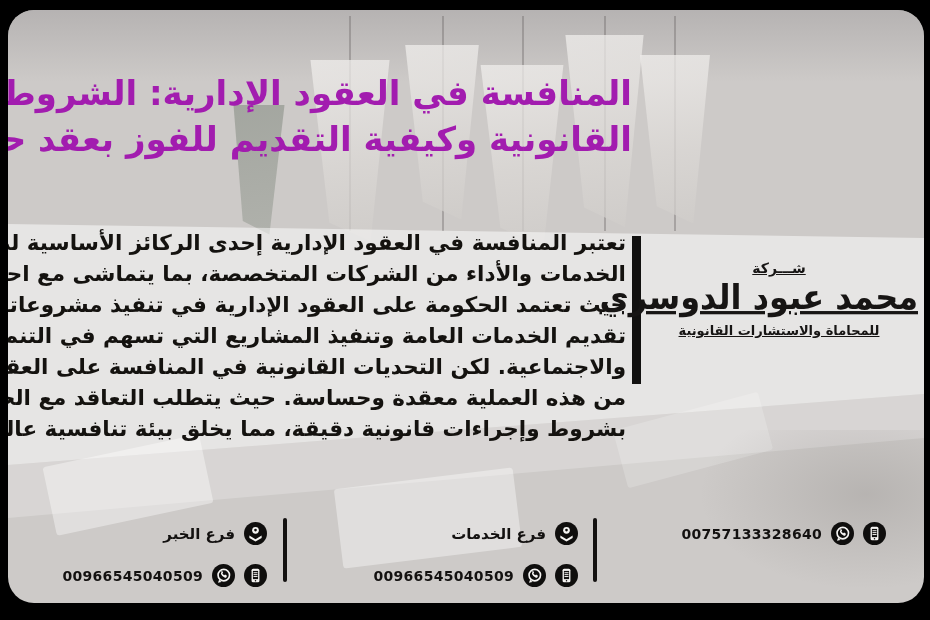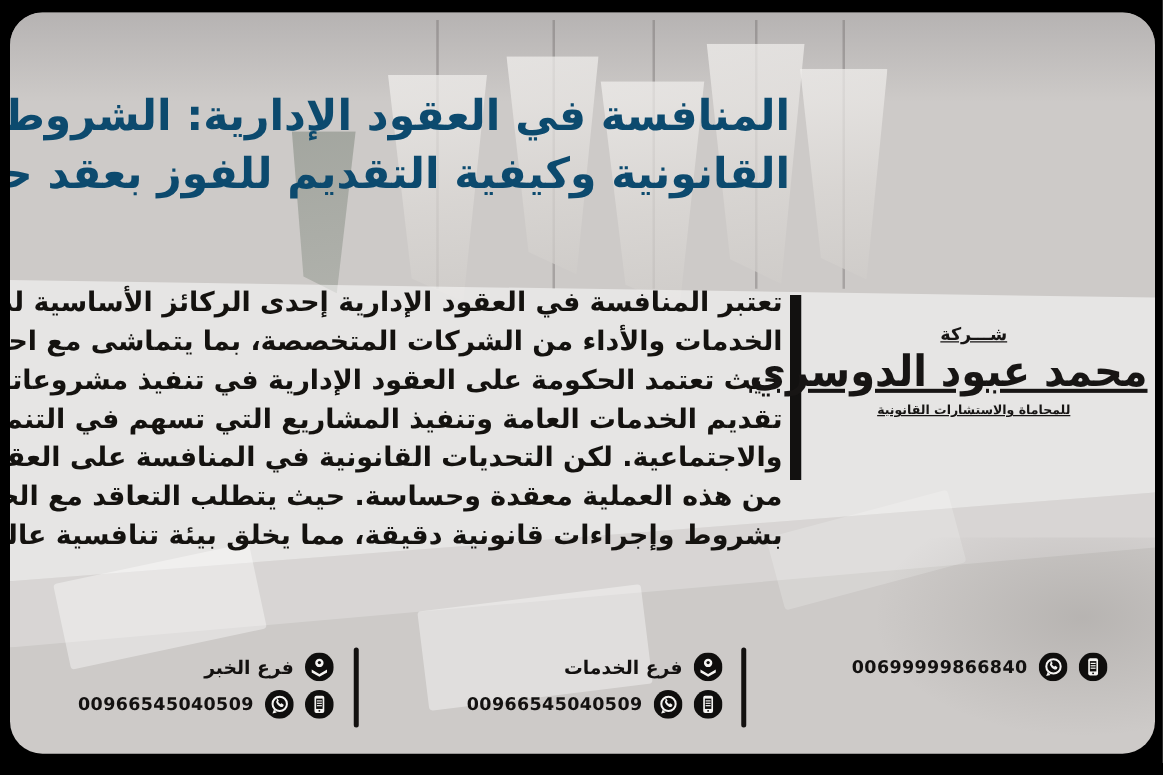--- a/index.html
+++ b/index.html
@@ -17,35 +17,35 @@
   .flag-dark{background:linear-gradient(170deg,#707a6e,#8d948a);
         clip-path:polygon(6% 0,94% 0,68% 96%,22% 86%);opacity:.45;}
   .band{left:0;top:0;width:916px;height:593px;background:rgba(255,255,255,.5);
         clip-path:polygon(0 214px,916px 228px,916px 384px,0 455px);}
   .band2{left:0;top:0;width:916px;height:593px;background:rgba(255,255,255,.22);
         clip-path:polygon(0 455px,916px 384px,916px 428px,0 508px);}
   .patch-dark{left:690px;top:420px;width:280px;height:160px;
         background:radial-gradient(ellipse at 60% 40%,rgba(95,91,87,.20),rgba(95,91,87,0) 70%);}
   .paper{background:rgba(255,255,255,.38);border-radius:3px;}
   
-  .title{left:12px;top:60px;width:612px;text-align:center;direction:rtl;color:#0c4a6e;
+  .title{left:12px;top:60px;width:612px;text-align:center;direction:rtl;color:#a21caf;
          font-weight:bold;font-size:34px;line-height:46px;}
   .title div{white-space:nowrap;}
   .para-bar{left:624px;top:226px;width:9px;height:148px;background:#121110;}
   .paragraph{left:2px;top:217px;width:616px;direction:rtl;text-align:right;color:#14120f;
          font-weight:bold;font-size:21.5px;line-height:31px;}
   .paragraph div{white-space:nowrap;}
   .logo{left:632px;top:250px;width:278px;text-align:center;direction:rtl;color:#171514;text-decoration:underline;}
   .logo-company{font-size:14px;font-weight:bold;letter-spacing:2px;}
   .logo-name{font-size:32px;font-weight:bold;white-space:nowrap;margin-top:2px;
              transform:scaleY(1.08);}
-  .logo-tagline{font-size:10px;font-weight:bold;margin-top:7px;letter-spacing:.5px;}
+  .logo-tagline{font-size:13px;font-weight:bold;margin-top:7px;letter-spacing:.5px;}
   
   .branch{position:absolute;top:512px;direction:rtl;display:flex;flex-direction:column;
-          align-items:flex-start;gap:7px;color:#131110;}
+          align-items:flex-start;gap:19px;color:#131110;}
   .crow{display:flex;align-items:center;gap:9px;}
   .blabel{font-size:15px;font-weight:bold;white-space:nowrap;}
   .bphone{font-size:14px;font-weight:bold;direction:ltr;unicode-bidi:embed;
           letter-spacing:.3px;white-space:nowrap;}
   .cicon{width:23px;height:23px;flex:0 0 auto;}
   .sep{position:absolute;width:4px;height:64px;top:508px;background:#131110;border-radius:2px;}
   .sep-1{left:585px;} .sep-2{left:275px;}
 </style>
 </head>
 <body>
@@ -108,21 +108,21 @@
             </svg>
         </span>
         <span class="cicon">
           <svg viewBox="0 0 24 24" width="23" height="23">
               <circle cx="12" cy="12" r="12" fill="#0f0e0d"></circle>
               <circle cx="12.3" cy="11.6" r="6" fill="none" stroke="#f5f4f2" stroke-width="1.7"></circle>
               <path d="M7.5 16.2 L6.2 19.6 L9.8 18.7 Z" fill="#f5f4f2"></path>
               <path d="M9.9 8.7 q-.9.6-.4 1.9 q1.1 2.5 3.6 3.5 q1.3.5 1.9-.4 l.5-.8 q.3-.5-.2-.9 l-1.2-.8 q-.5-.3-.8.1 l-.4.5 q-1.4-.7-2.1-2.1 l.5-.4 q.4-.4.1-.8 l-.8-1.2 q-.3-.5-.9-.2 Z" fill="#f5f4f2"></path>
             </svg>
         </span>
-        <span class="bphone">00699999866840</span>
+        <span class="bphone">00757133328640</span>
       </div>
     </div>
     <div class="sep sep-1"></div>
 
     <div class="branch" style="right:346px">
       <div class="crow">
         <span class="cicon">
           <svg viewBox="0 0 24 24" width="23" height="23">
               <circle cx="12" cy="12" r="12" fill="#0f0e0d"></circle>
               <circle cx="12" cy="8.7" r="3.5" fill="#f5f4f2"></circle>

